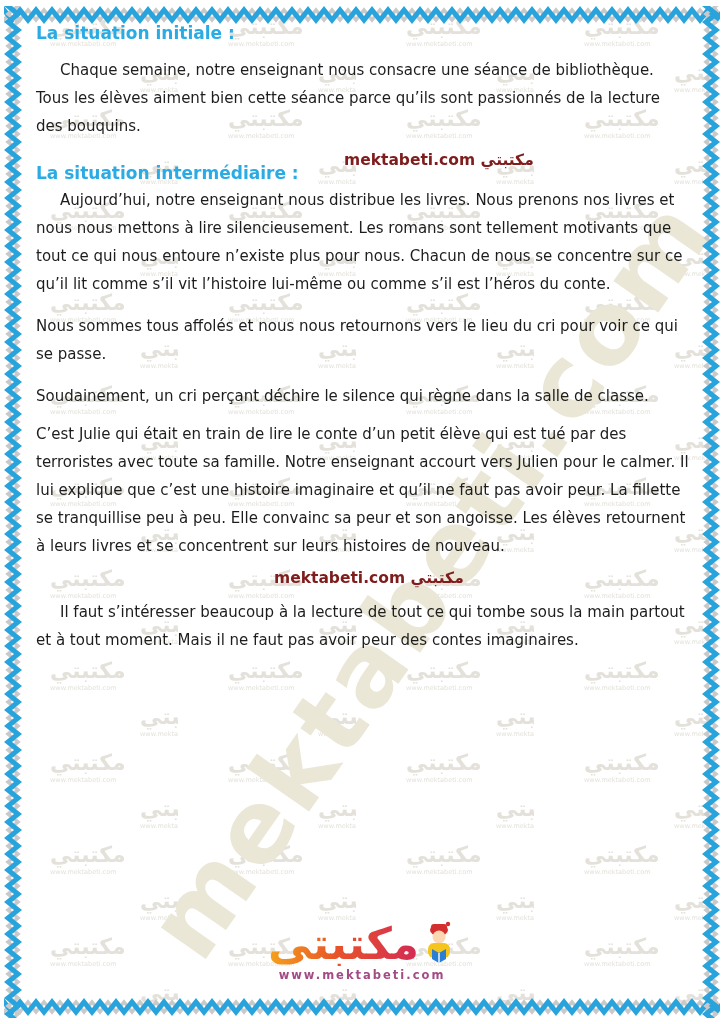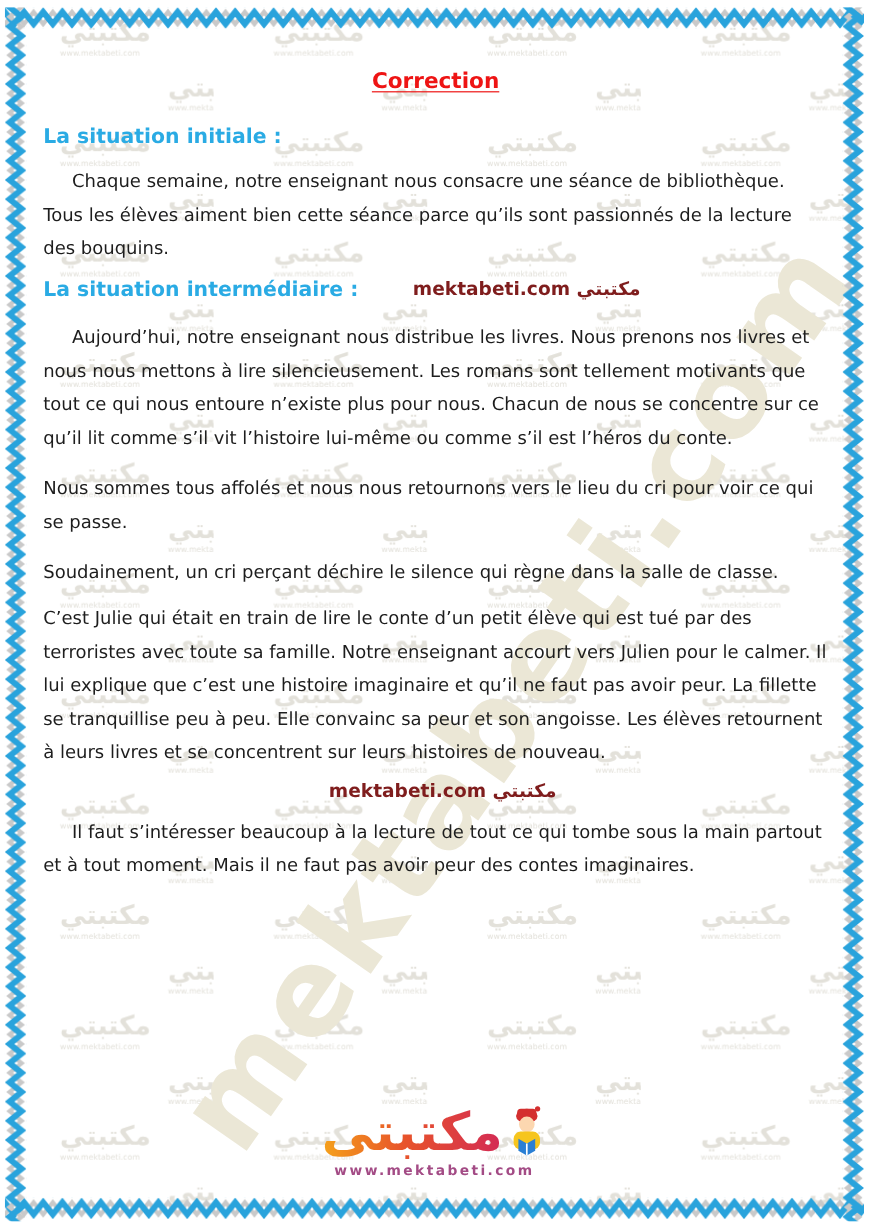--- a/index.html
+++ b/index.html
@@ -38,21 +38,21 @@
   }
   h2 {
     margin:0; font-size:17px; line-height:26px; font-weight:bold; color:#2aabe4;
   }
   .sec1 { margin-top:20px; }
   p { margin:10px 0 0; }
   p.indent { text-indent:24px; }
   p.tight { margin-top:14px; }
 
   .row-mid { position:relative; margin-top:8px; height:28px; }
-  .row-mid h2 { position:absolute; left:0; top:0; }
+  .row-mid h2 { position:absolute; left:0; top:12px; }
   .row-mid .inline-wm { position:absolute; left:308px; top:0; }
   .inline-wm { font-weight:bold; font-size:15.5px; color:#7f1d1d; line-height:24px; }
 
   .finale-block { margin-top:8px; }
   .finale-block .inline-wm { display:block; margin-left:238px; line-height:20px; }
 
   
   .footer { position:absolute; left:0; top:920px; width:724px; text-align:center; }
   .logo-row { display:inline-flex; align-items:flex-end; gap:3px; }
   .logo-arabic {
@@ -126,21 +126,20 @@
         <pattern id="pzr" width="18" height="16" patternUnits="userSpaceOnUse">
       <path d="M4 -8 L14 0 L4 8 L14 16 L4 24" stroke="#c9c9c9" stroke-width="3.5" fill="none"></path>
       <path d="M14 -8 L4 0 L14 8 L4 16 L14 24" stroke="#29a3dc" stroke-width="5" fill="none"></path>
     </pattern>
       </defs>
     <rect width="18" height="1012" fill="url(#pzr)"></rect>
   </svg>
 
   <div class="content">
 
-    <div class="title">Correction</div>
 
     <h2 class="sec1">La situation initiale :</h2>
 
     <p class="indent">Chaque semaine, notre enseignant nous consacre une séance de bibliothèque. Tous les élèves aiment bien cette séance parce qu’ils sont passionnés de la lecture des bouquins.</p>
 
     <div class="row-mid">
       <h2>La situation intermédiaire :</h2>
       <span class="inline-wm">mektabeti.com مكتبتي</span>
     </div>
 

